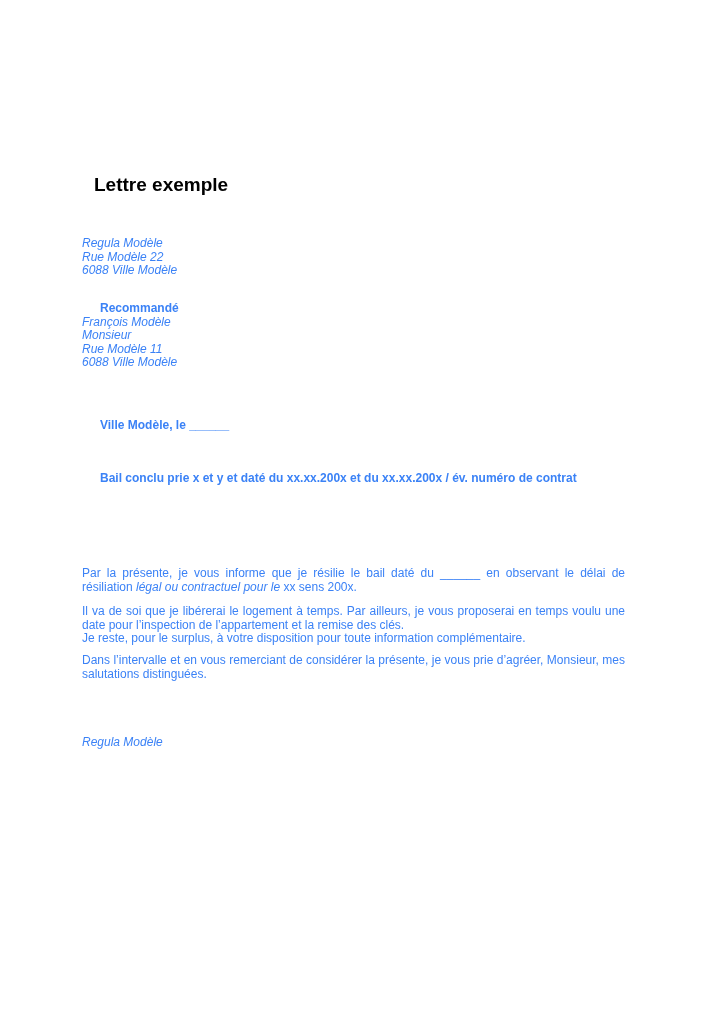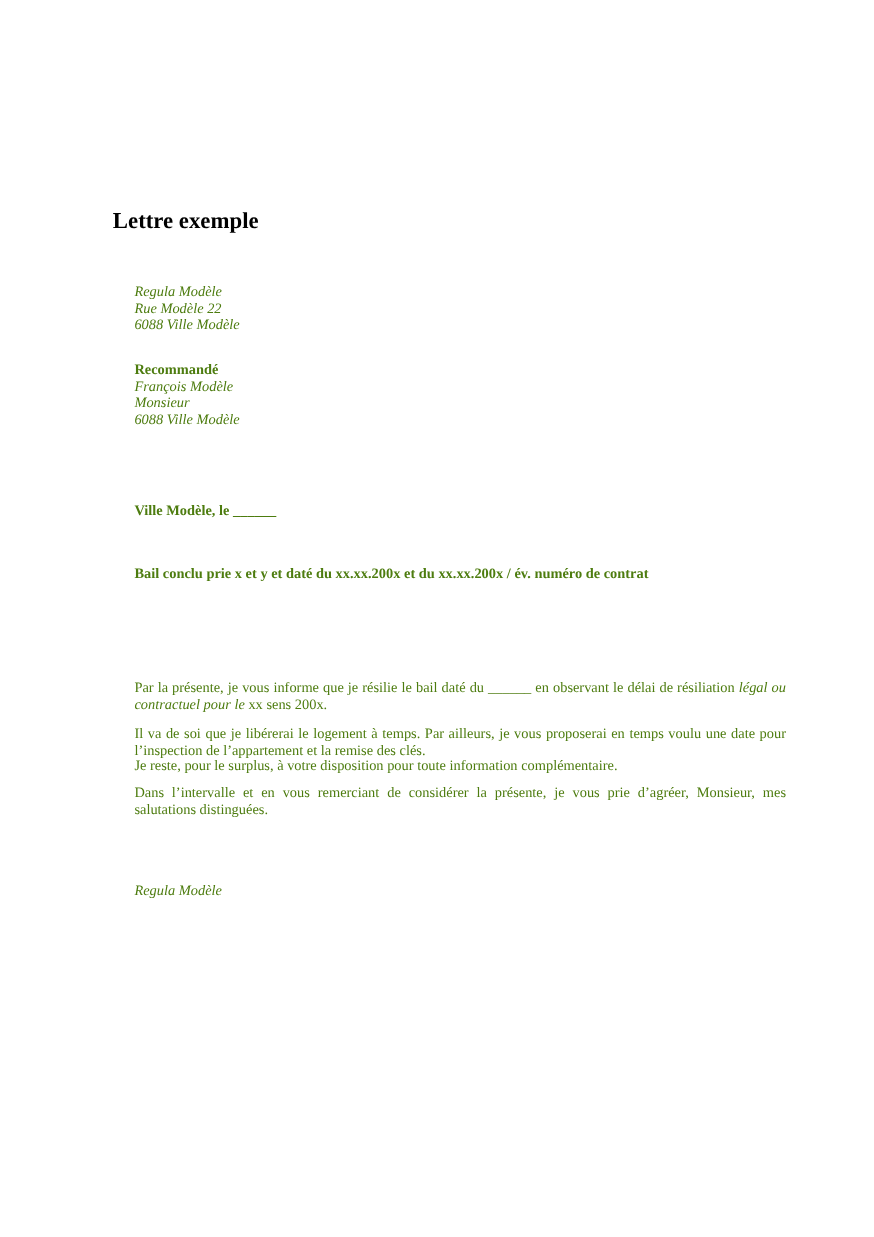--- a/index.html
+++ b/index.html
@@ -12,41 +12,40 @@
     height: 1031px;
     overflow: hidden;
     font-family: "Liberation Sans", sans-serif;
     color: #000000;
   }
   .page {
     position: relative;
     width: 583px;
     height: 1031px;
     background: #ffffff;
-    font-family: Liberation Serif, serif;
   }
   .block {
     position: absolute;
-    left: 112px;
+    left: 82px;
     width: 543px;
     font-size: 12px;
     line-height: 13.5px;
-    color: #4d7c0f;
+    color: #3b82f6;
   }
   .title {
     position: absolute;
     left: 94px;
     top: 160px;
     font-size: 19px;
     line-height: 23px;
     font-weight: bold;
     white-space: nowrap;
   }
   .italic  { font-style: italic; }
-  .bold    { font-weight: bold; }
+  .bold    { font-weight: bold; margin-left: 18px; }
   .nowrap  { white-space: nowrap; }
   .just    { text-align: justify; }
   .line    { display: block; }
 </style>
 </head>
 <body>
 
 <div class="page">
 
   <h1 class="title">Lettre exemple</h1>
@@ -54,20 +53,21 @@
   <div class="block italic" style="top:237px">
     <span class="line">Regula Modèle</span>
     <span class="line">Rue Modèle 22</span>
     <span class="line">6088 Ville Modèle</span>
   </div>
 
   <div class="block" style="top:302px">
     <span class="line bold">Recommandé</span>
     <span class="line italic">François Modèle</span>
     <span class="line italic">Monsieur</span>
+    <span class="line italic">Rue Modèle 11</span>
     <span class="line italic">6088 Ville Modèle</span>
   </div>
 
   <div class="block bold nowrap" style="top:419px">Ville Modèle, le ______</div>
 
   <div class="block bold" style="top:472px">
     <span class="line nowrap">Bail conclu prie x et y et daté du xx.xx.200x et du xx.xx.200x / év. numéro de contrat</span>
   </div>
 
 

